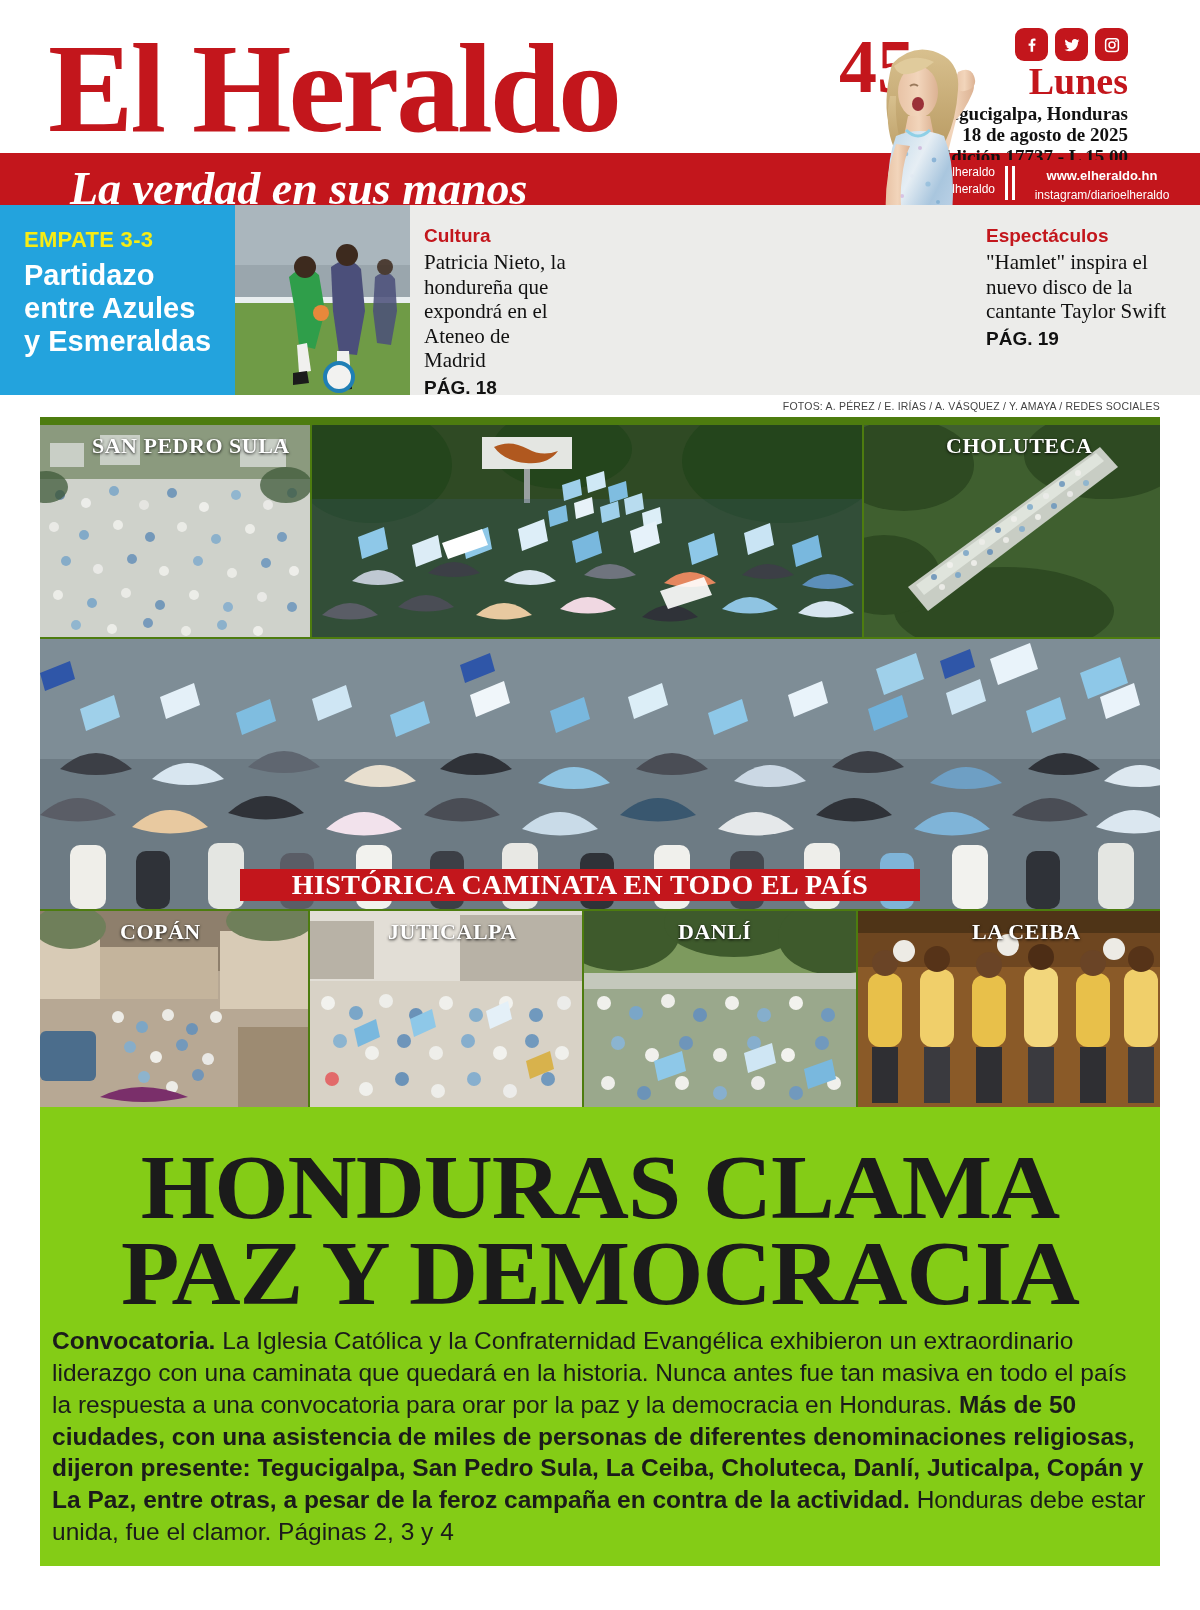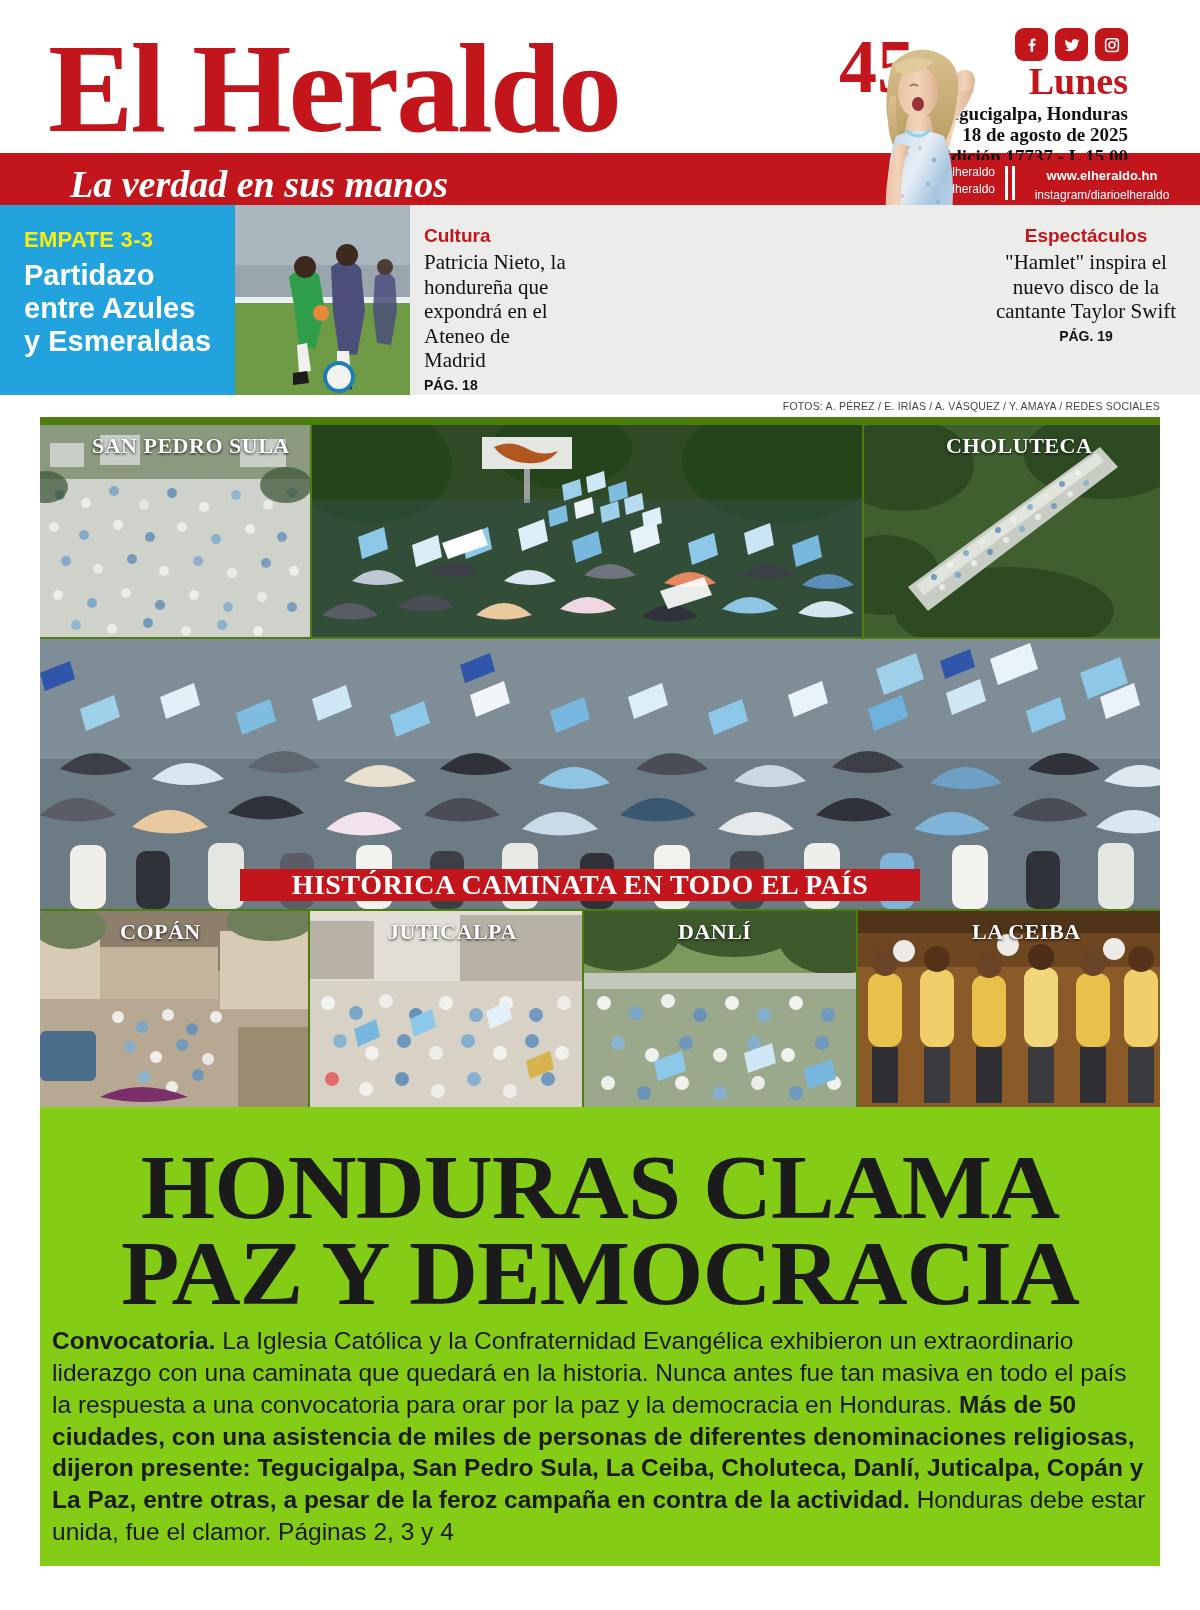--- a/index.html
+++ b/index.html
@@ -33,21 +33,21 @@
     position:absolute;left:905px;top:70px;
     font-size:11px;color:#c3161c;font-family:"Liberation Sans",sans-serif;
     font-weight:700;
   }
   .tagline-bar{
     position:absolute;left:0;top:153px;width:1200px;height:52px;background:#c3161c;
   }
   .tagline{
     position:absolute;left:70px;top:162px;
     font-family:"Liberation Serif", serif;
-    font-style:italic;font-weight:700;font-size:38px;color:#fff;
+    font-style:italic;font-weight:700;font-size:46px;color:#fff;
   }
   .social-icons{position:absolute;right:72px;top:28px;display:flex;gap:7px;}
   .sicon{
     width:33px;height:33px;border-radius:9px;background:#c3161c;
     display:flex;align-items:center;justify-content:center;color:#fff;
   }
   .sicon svg{display:block;}
   .date-block{
     position:absolute;right:72px;top:62px;text-align:right;
     font-family:"Liberation Serif", serif;color:#111;
@@ -76,24 +76,24 @@
     z-index:5;pointer-events:none;
   }
 
   
   .teasers{position:relative;height:190px;width:1200px;background:#ececea;display:flex;}
   .teaser-sport{width:235px;background:#23a3dd;padding:22px 16px 8px 24px;box-sizing:border-box;}
   .t-kicker{font-family:"Liberation Sans",sans-serif;font-weight:700;font-size:22px;color:#f7ec13;letter-spacing:.3px;margin-bottom:6px;}
   .t-sport-head{font-family:"Liberation Sans",sans-serif;font-weight:700;font-size:29px;color:#fff;line-height:1.13;}
   .teaser-photo{width:175px;position:relative;overflow:hidden;background:#6f8f4a;}
   .teaser-col{width:178px;padding:20px 14px 0 14px;box-sizing:border-box;background:#ececea;}
-  .teaser-col.right{text-align:center;width:228px;}
+  .teaser-col.right{text-align:left;width:228px;}
   .t-sec{font-family:"Liberation Sans",sans-serif;font-weight:700;font-size:19px;color:#c3161c;margin-bottom:3px;}
   .t-text{font-family:"Liberation Serif",serif;font-size:21px;line-height:1.17;color:#111;}
-  .t-page{font-family:"Liberation Sans",sans-serif;font-weight:700;font-size:14px;color:#111;margin-top:4px;}
+  .t-page{font-family:"Liberation Sans",sans-serif;font-weight:700;font-size:19px;color:#111;margin-top:4px;}
   .teaser-gap{flex:1;background:#ececea;}
 
   
   .credit-line{
     height:22px;width:1200px;background:#fff;text-align:right;
     font-family:"Liberation Sans",sans-serif;font-size:10.5px;color:#444;
     padding:5px 40px 0 0;box-sizing:border-box;letter-spacing:.2px;
   }
 
   

